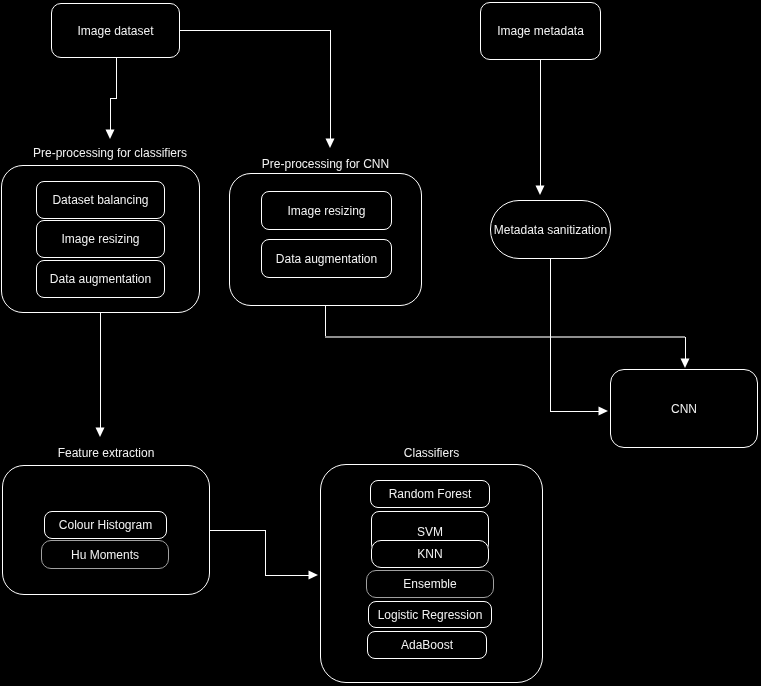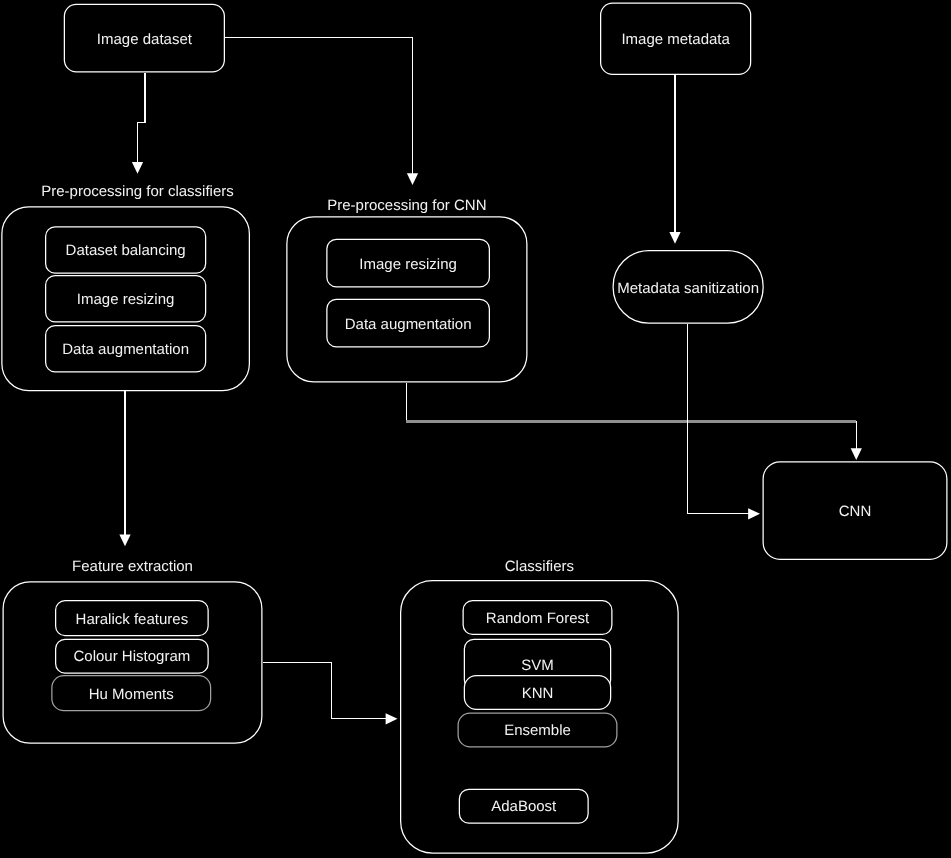--- a/index.html
+++ b/index.html
@@ -119,25 +119,25 @@
   <div class="chip" style="left:36px; top:220px; width:129px; height:38px;">Image resizing</div>
   <div class="chip" style="left:36px; top:260px; width:129px; height:38px;">Data augmentation</div>
 
   <div class="group-label" style="left:229px; top:157px; width:193px;">Pre-processing for CNN</div>
   <div class="group" style="left:229px; top:173px; width:193px; height:133px;"></div>
   <div class="chip" style="left:261px; top:191px; width:131px; height:39px;">Image resizing</div>
   <div class="chip" style="left:261px; top:239px; width:131px; height:39px;">Data augmentation</div>
 
   <div class="group-label" style="left:2px; top:446px; width:208px;">Feature extraction</div>
   <div class="group" style="left:2px; top:465px; width:208px; height:130px;"></div>
-  <div class="chip" style="left:44px; top:480px; width:123px; height:29px;">Haralick features</div>
   <div class="chip" style="left:44px; top:511px; width:123px; height:28px;">Colour Histogram</div>
   <div class="chip alt" style="left:41px; top:540px; width:128px; height:29px;">Hu Moments</div>
 
   <div class="group-label" style="left:320px; top:446px; width:223px;">Classifiers</div>
   <div class="group" style="left:320px; top:464px; width:223px; height:219px; border-radius:26px;"></div>
   <div class="chip" style="left:370px; top:480px; width:120px; height:28px;">Random Forest</div>
   <div class="chip" style="left:371px; top:511px; width:118px; height:41px;">SVM</div>
   <div class="chip" style="left:371px; top:540px; width:118px; height:28px;border-radius:10px;">KNN</div>
   <div class="chip alt" style="left:366px; top:570px; width:128px; height:28px;">Ensemble</div>
-  <div class="chip" style="left:367px; top:631px; width:104px; height:28px;">AdaBoost</div>
+  <div class="chip" style="left:368px; top:601px; width:124px; height:27px;">Logistic Regression</div>
+  <div class="chip" style="left:367px; top:631px; width:120px; height:28px;">AdaBoost</div>
 
 </div>
 
 </body></html>

